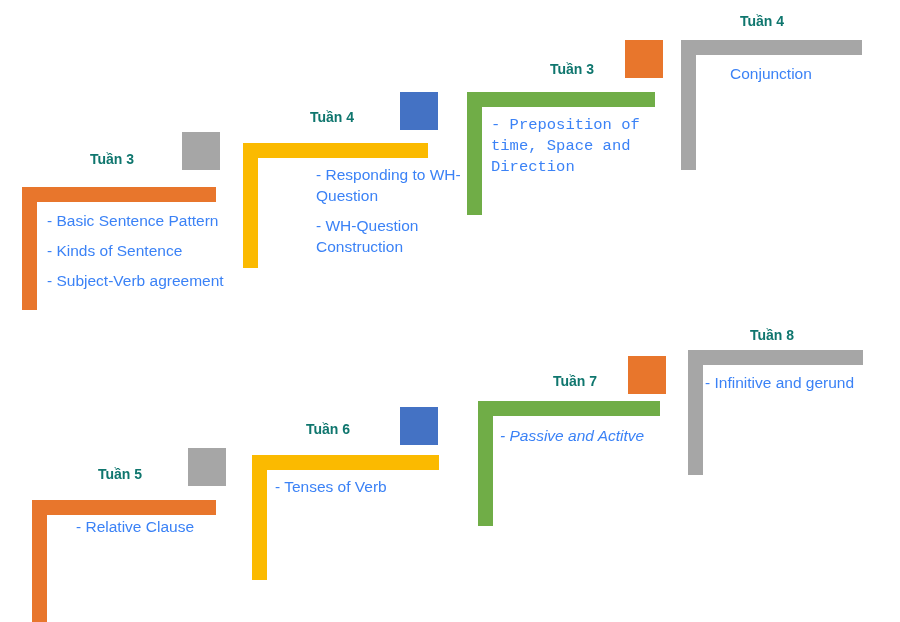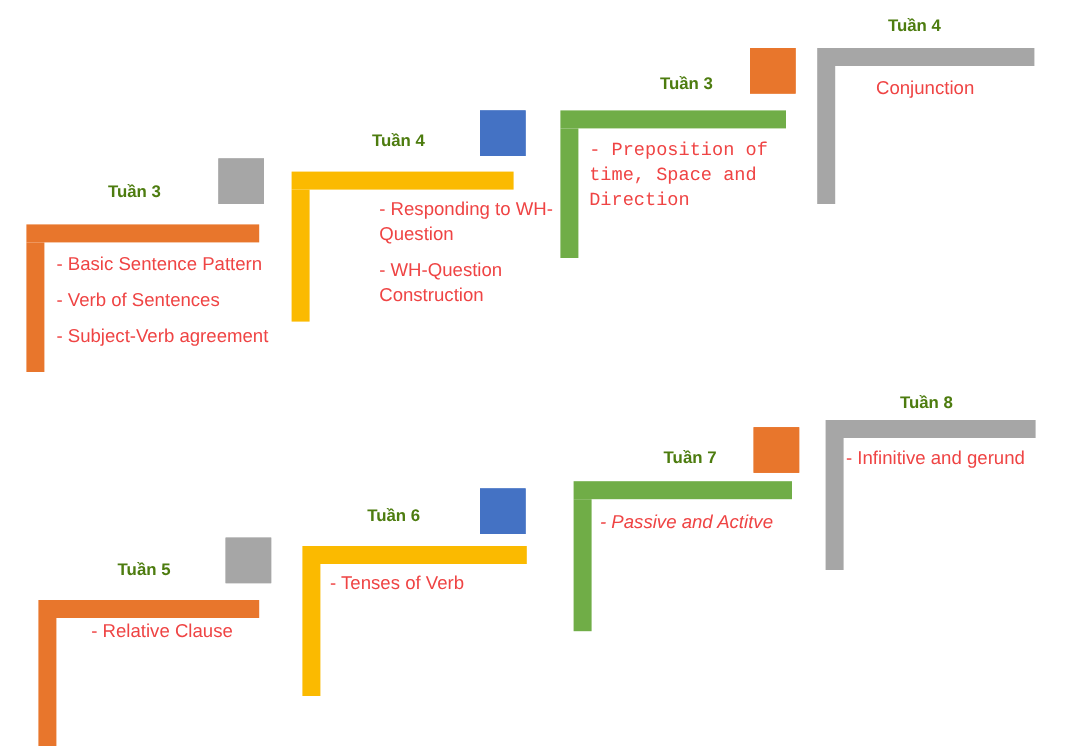--- a/index.html
+++ b/index.html
@@ -56,28 +56,28 @@
   .tri.tr {
     border-style: solid;
     border-width: 38px 38px 0 0;
     border-color: transparent;
   }
   .week-label {
     position: absolute;
     font-weight: bold;
     font-size: 14px;
     line-height: 16px;
-    color: #4d7c0f;
+    color: #0f766e;
     white-space: nowrap;
   }
   .items {
     position: absolute;
     font-size: 15.5px;
     line-height: 21px;
-    color: #ef4444;
+    color: #3b82f6;
   }
   .items .item {
     margin: 0 0 9px 0;
   }
   .items .item:last-child {
     margin-bottom: 0;
   }
 </style>
 </head>
 <body>
@@ -85,21 +85,21 @@
 <div id="diagram">
     <div class="step" style="left: 0px; top: 0px;">
       <div class="bracket">
         <div class="bar-h" style="left: 22px; top: 187px; width: 194px; height: 15px; background: rgb(232, 118, 44);"></div>
         <div class="bar-v" style="left: 22px; top: 202px; width: 15px; height: 108px; background: rgb(232, 118, 44);"></div>
       </div>
       <div class="tri br" style="left: 182px; top: 132px; border-bottom-color: rgb(166, 166, 166); border-left-color: rgb(166, 166, 166); border-width: 0px 0px 38px 38px;"></div>
       <div class="week-label" style="left: 90px; top: 151px;">Tuần 3</div>
       <div class="items" style="left: 47px; top: 210px; width: 210px;">
         <div class="item">- Basic Sentence Pattern</div>
-        <div class="item">- Verb of Sentences</div>
+        <div class="item">- Kinds of Sentence</div>
         <div class="item">- Subject-Verb agreement</div>
       </div>
     </div>
     <div class="step" style="left: 0px; top: 0px;">
       <div class="bracket">
         <div class="bar-h" style="left: 243px; top: 143px; width: 185px; height: 15px; background: rgb(251, 186, 0);"></div>
         <div class="bar-v" style="left: 243px; top: 158px; width: 15px; height: 110px; background: rgb(251, 186, 0);"></div>
       </div>
       <div class="tri tr" style="left: 400px; top: 92px; border-top-color: rgb(68, 114, 196); border-right-color: rgb(68, 114, 196); border-width: 38px 38px 0px 0px;"></div>
       <div class="week-label" style="left: 310px; top: 109px;">Tuần 4</div>

